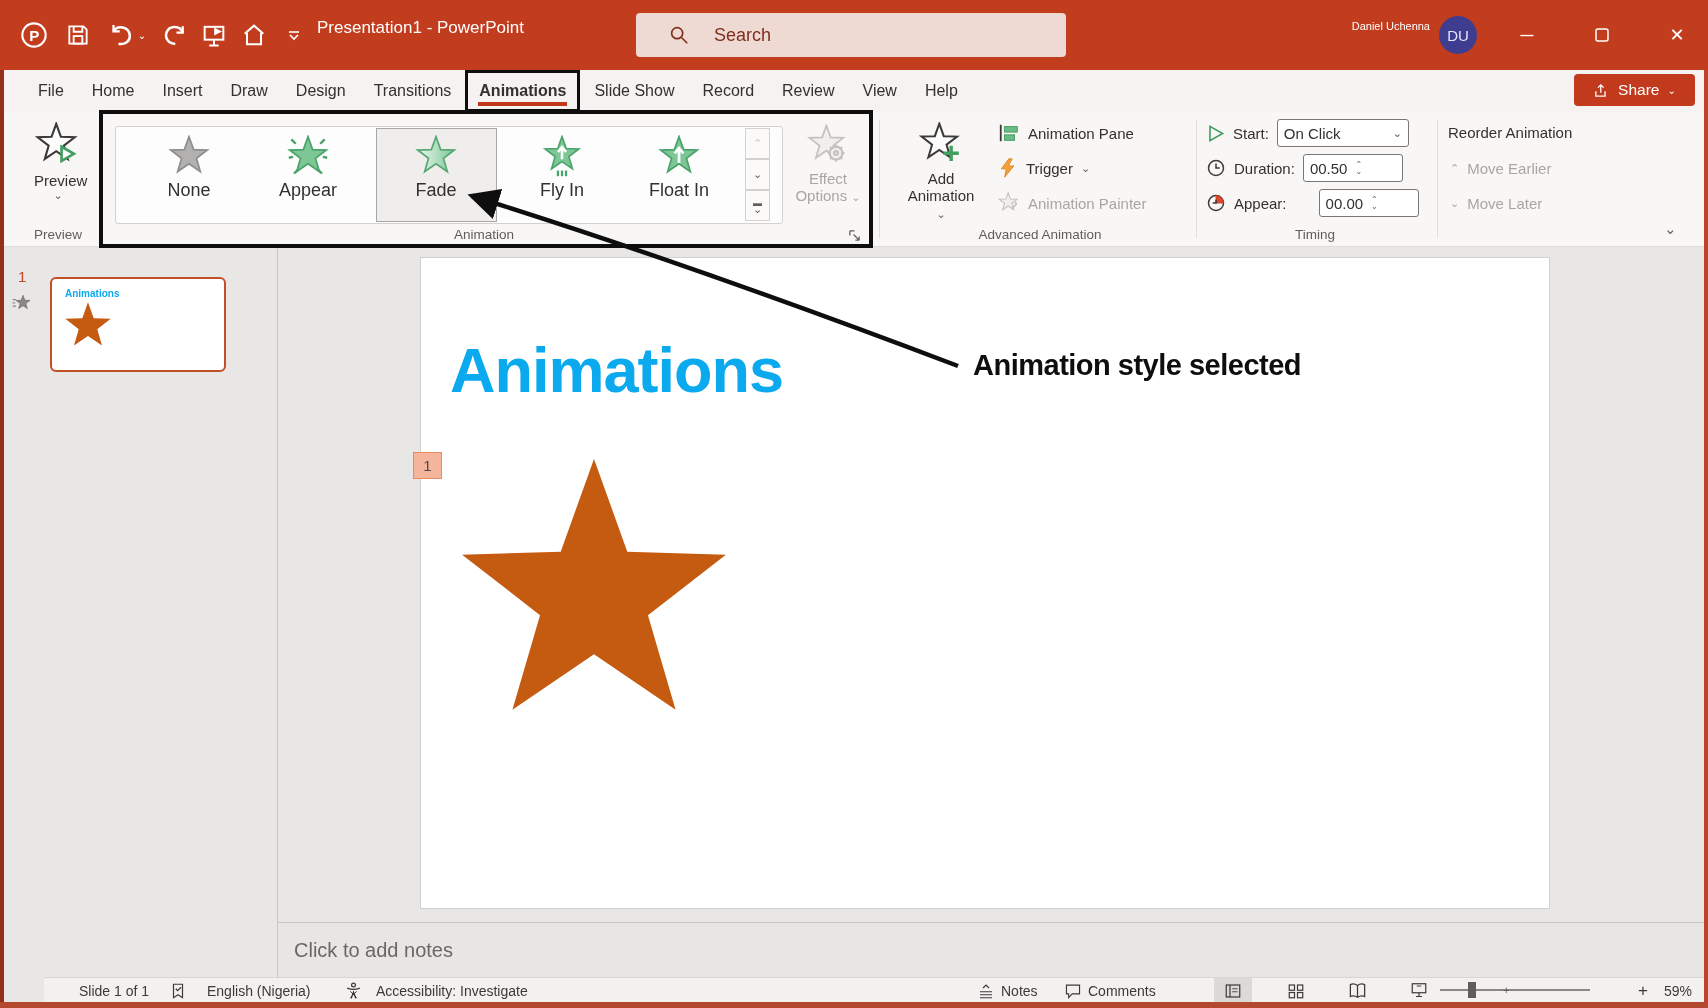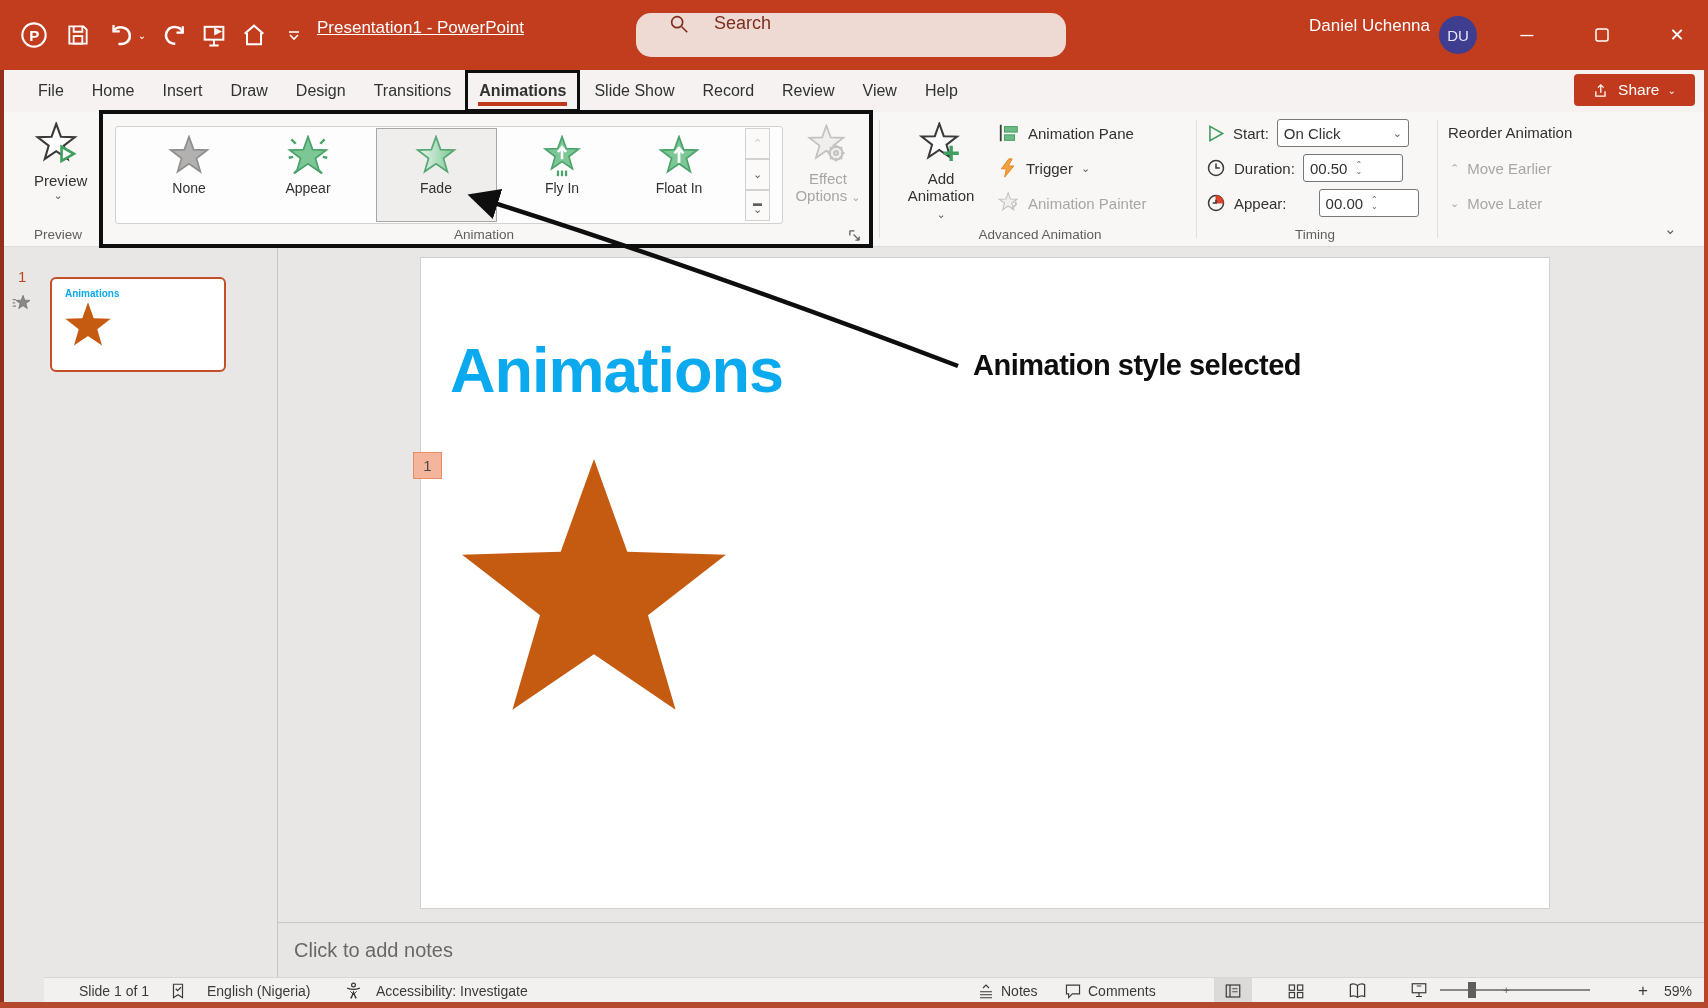--- a/index.html
+++ b/index.html
@@ -8,42 +8,42 @@
   .abs{position:absolute;}
 
   
   .edge-left{left:0;top:70px;width:4px;height:932px;background:#93301C;}
   .edge-right{left:1704px;top:70px;width:4px;height:932px;background:#BD4326;}
   .edge-bottom{left:0;top:1002px;width:1708px;height:6px;background:#B4492F;}
 
   
   .titlebar{left:0;top:0;width:1708px;height:70px;background:#C23C1E;color:#fff;}
   .tb-ico{position:absolute;top:0;height:70px;width:44px;display:flex;align-items:center;justify-content:center;color:#fff;}
-  .tb-title{position:absolute;left:317px;top:0;height:56px;display:flex;align-items:center;font-size:17px;color:#fff;text-decoration:underline;}
-  .searchbox{position:absolute;left:636px;top:13px;width:430px;height:44px;background:#EFD9D3;border-radius:15px;display:flex;align-items:flex-start;padding-left:32px;gap:24px;color:#7E2E1C;font-size:18px;}
-  .tb-user{position:absolute;left:1290px;top:0;width:140px;height:51px;display:flex;align-items:center;justify-content:flex-end;font-size:17px;}
+  .tb-title{position:absolute;left:317px;top:0;height:56px;display:flex;align-items:center;font-size:17px;color:#fff;}
+  .searchbox{position:absolute;left:636px;top:13px;width:430px;height:44px;background:#EFD9D3;border-radius:4px;display:flex;align-items:center;padding-left:32px;gap:24px;color:#7E2E1C;font-size:18px;}
+  .tb-user{position:absolute;left:1290px;top:0;width:140px;height:51px;display:flex;align-items:center;justify-content:flex-end;font-size:11px;}
   .avatar{position:absolute;left:1439px;top:16px;width:38px;height:38px;border-radius:50%;background:#3F3D8F;color:#E8E6FF;display:flex;align-items:center;justify-content:center;font-size:15px;}
   .winbtn{position:absolute;top:0;width:48px;height:70px;display:flex;align-items:center;justify-content:center;color:#fff;font-size:18px;}
 
   
   .tabrow{left:0;top:70px;width:1708px;height:42px;background:#F5F2F1;display:flex;align-items:stretch;padding-left:24px;}
   .tab{position:relative;display:flex;align-items:center;padding:0 14px;font-size:16px;color:#323130;white-space:nowrap;}
   .tab.active{font-weight:bold;border:3px solid #0E0E0E;padding:0 11px;}
   .tab.active::after{content:"";position:absolute;left:10px;right:10px;bottom:3px;height:4px;background:#C0391B;}
   .sharebtn{position:absolute;left:1574px;top:74px;width:121px;height:32px;background:#C13A1D;border-radius:4px;color:#fff;display:flex;align-items:center;justify-content:center;gap:8px;font-size:15.5px;}
 
   
   .ribbon{left:0;top:112px;width:1708px;height:135px;background:#F9F7F6;border-bottom:1px solid #DFDDDB;}
   .grp-label{position:absolute;top:115px;font-size:13.5px;color:#605E5C;text-align:center;}
   .vsep{position:absolute;top:8px;width:1px;height:118px;background:#E1DFDD;}
   .rib-txt{font-size:15px;color:#323130;}
   .disabled{color:#A8A6A4 !important;}
   .gallery{position:absolute;left:115px;top:14px;width:668px;height:98px;background:#FDFDFD;border:1px solid #D4D2D0;border-radius:3px;}
   .gal-item{position:absolute;top:2px;width:110px;height:90px;display:flex;flex-direction:column;align-items:center;padding-top:6px;}
-  .gal-item .lbl{margin-top:3px;font-size:14px;color:#323130;}
+  .gal-item .lbl{margin-top:3px;font-size:18px;color:#323130;}
   .gal-sel{position:absolute;left:260px;top:1px;width:121px;height:94px;background:#F0EEED;border:1px solid #A9A7A5;}
   .gal-scroll{position:absolute;left:629px;top:1px;width:25px;}
   .gal-scroll .sb{width:25px;height:31px;border:1px solid #D4D2D0;background:#FBFAF9;display:flex;align-items:center;justify-content:center;color:#605E5C;font-size:11px;}
   .row-cmd{display:flex;align-items:center;gap:8px;height:28px;}
   .inputbox{display:flex;align-items:center;background:#fff;border:1px solid #7A7876;border-radius:3px;height:28px;font-size:15px;color:#323130;padding:0 6px;}
   .spin{display:flex;flex-direction:column;justify-content:center;font-size:8px;color:#605E5C;line-height:7px;margin-left:8px;}
   .chev{font-size:11px;color:#605E5C;}
 
   
   .anno-box{position:absolute;left:99px;top:110px;width:774px;height:138px;border:4px solid #0E0E0E;pointer-events:none;}

